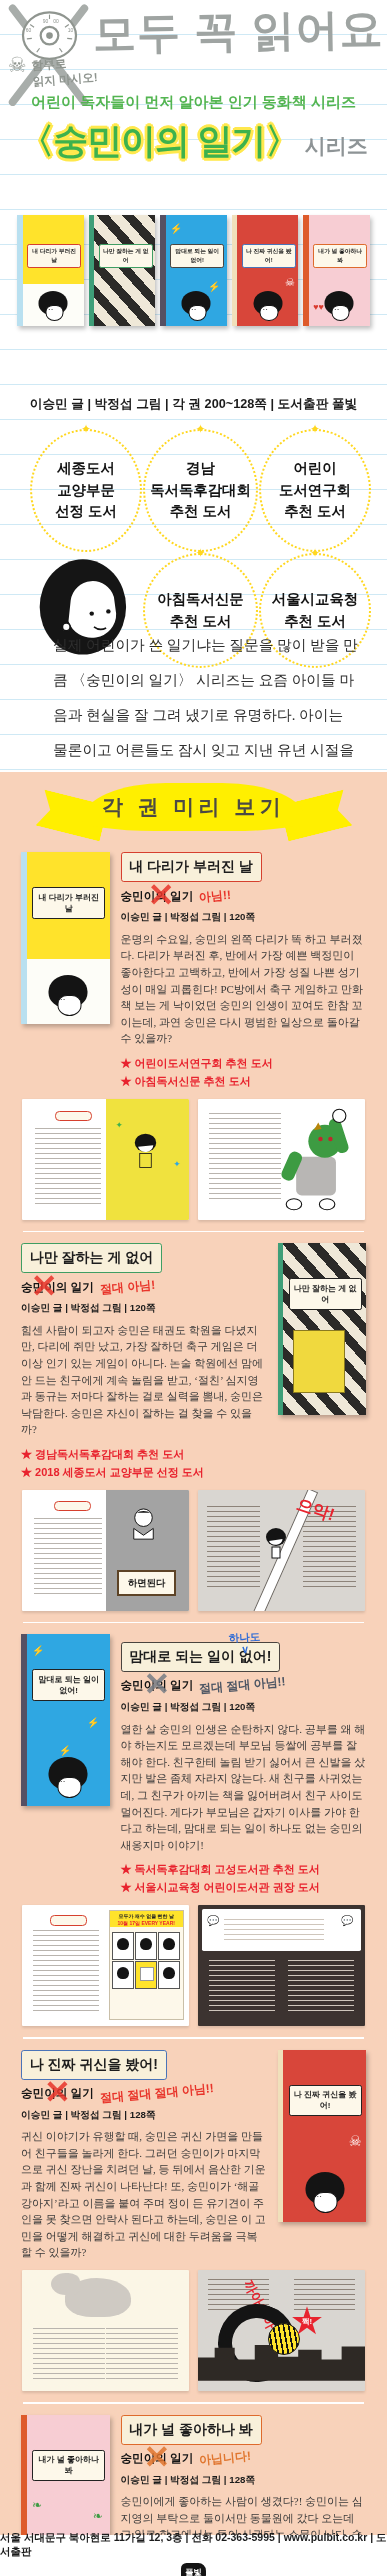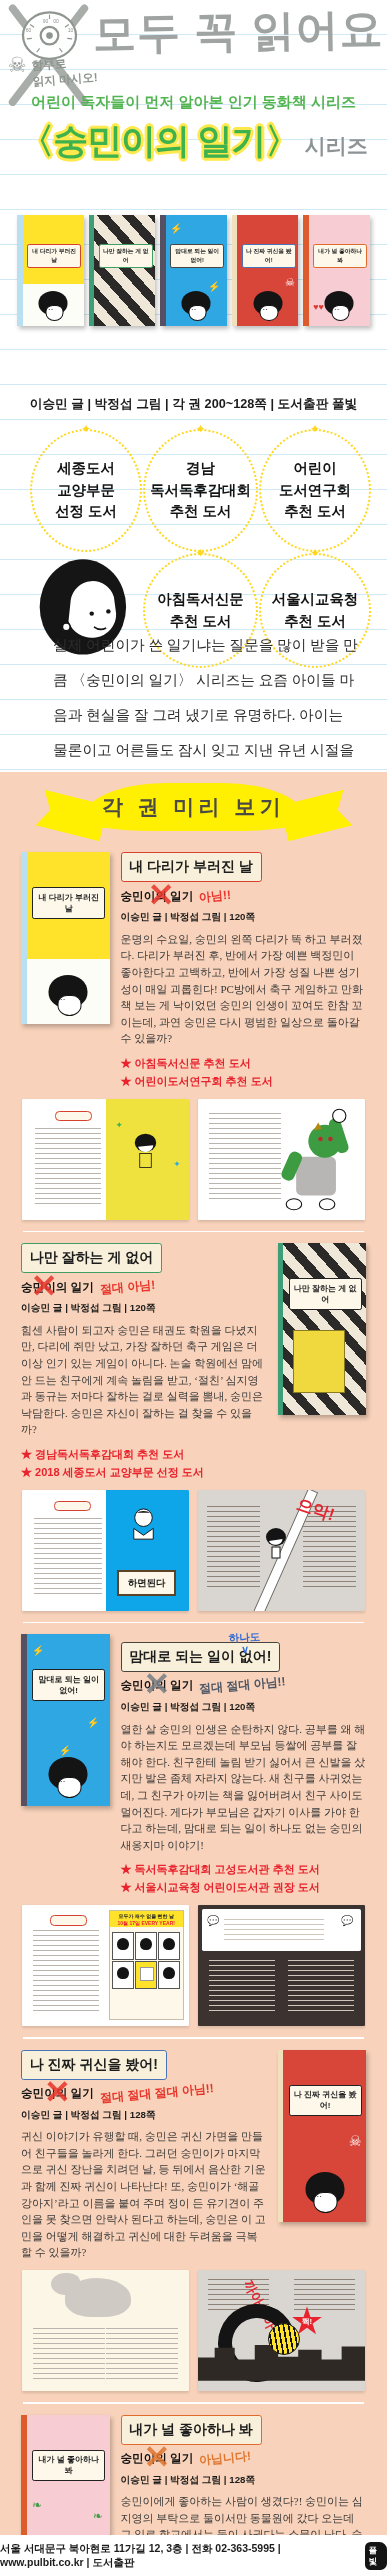--- a/index.html
+++ b/index.html
@@ -132,21 +132,21 @@
     clip-path:polygon(0 100%,0 40%,10% 40%,10% 15%,22% 15%,22% 45%,34% 45%,34% 8%,48% 8%,48% 38%,60% 38%,60% 20%,74% 20%,74% 45%,86% 45%,86% 12%,100% 12%,100% 100%);}
   .melon{position:absolute;width:30px;height:30px;border-radius:50%;background:#ffe32b;
     border:1.1px solid #141414;background-image:repeating-linear-gradient(80deg,transparent 0 3.3px,#141414 3.3px 5px);}
   .cshape{position:absolute;width:50px;height:50px;border-radius:50%;border:14.4px solid #141414;
     border-right-color:transparent;transform:rotate(20deg);}
   .monster{position:absolute;}
   .hippo{position:absolute;width:66px;height:39px;background:#cfcac3;border-radius:48% 52% 40% 40%;}
   .hippo:before{content:"";position:absolute;left:-14.4px;top:-4.4px;width:29px;height:22px;background:#cfcac3;border-radius:50% 40% 30% 50%;}
   
   .footer{position:relative;width:387px;height:42px;background:#fff;display:flex;
-    align-items:center;justify-content:center;gap:4.4px;}
+    align-items:center;justify-content:center;gap:4.4px;flex-direction:column;}
   .footer .addr{font-size:10.5px;font-weight:bold;color:#1c1c1c;}
   .flogo{display:inline-block;background:#141414;color:#fff;font-size:8.3px;font-weight:bold;
     padding:3.3px 3.9px;border-radius:5.5px 7.7px 6.6px 5.5px;}
 </style>
 </head>
 <body>
 
 <div class="page">
 
   <div class="notebook">
@@ -307,22 +307,22 @@
           <div class="trow">
             <div class="tplate" style="border-color:#d6402e">내 다리가 부러진 날</div>
           </div>
           <div class="gag">
             <span class="lbl">숭민이</span><span class="lbl crossed"><span>의</span><span class="xmark" style="color:#e8342a">✕</span></span><span class="lbl"> 일기</span>
             <span class="note" style="color:#e8342a">아님!!</span>
           </div>
           <div class="credits">이승민 글 | 박정섭 그림 | 120쪽</div>
           <div class="desc">운명의 수요일, 숭민의 왼쪽 다리가 똑 하고 부러졌다. 다리가 부러진 후, 반에서 가장 예쁜 백정민이 좋아한다고 고백하고, 반에서 가장 성질 나쁜 성기성이 매일 괴롭힌다! PC방에서 축구 게임하고 만화책 보는 게 낙이었던 숭민의 인생이 꼬여도 한참 꼬이는데, 과연 숭민은 다시 평범한 일상으로 돌아갈 수 있을까?</div>
           <ul class="recs">
+            <li>어린이도서연구회 추천 도서</li>
             <li>아침독서신문 추천 도서</li>
-            <li>어린이도서연구회 추천 도서</li>
           </ul>
         </div>
       </div>
       <div class="spreads">
         <div class="panel pw">
           <i class="chaptag" style="left:33px;top:12px"></i>
           <i class="flines" style="left:13.3px;top:29px;width:66px;height:77px"></i>
           <div class="half r py">
             <svg viewBox="0 0 80 100" style="position:absolute;left:28%;top:28%;width:33px">
               <ellipse cx="40" cy="26" rx="26" ry="22" fill="#141414"></ellipse>
@@ -377,21 +377,21 @@
           <ul class="recs">
             <li>경남독서독후감대회 추천 도서</li>
             <li>2018 세종도서 교양부문 선정 도서</li>
           </ul>
         </div>
       </div>
       <div class="spreads">
         <div class="panel pw">
           <i class="chaptag" style="left:32px;top:11px"></i>
           <i class="flines" style="left:12px;top:28px;width:68px;height:80px"></i>
-          <div class="half r" style="background:#0ea5e9">
+          <div class="half r" style="background:#a3a3a3">
             <svg viewBox="0 0 80 70" style="position:absolute;left:22%;top:14%;width:39px">
               <circle cx="40" cy="24" r="18" fill="#fff" stroke="#141414" stroke-width="2"></circle>
               <path d="M26 14 a18 10 0 0 1 28 0z" fill="#141414"></path>
               <path d="M20 46 l20 14 20 -14 v22 h-40z" fill="#fff" stroke="#141414" stroke-width="2"></path>
             </svg>
             <div class="sign" style="left:14%;bottom:12%;width:55px;height:22px;font-size:9.4px">하면된다</div>
           </div>
         </div>
         <div class="panel pg">
           <i class="flines dark" style="left:8.9px;top:16.6px;width:53px;height:83px"></i>

